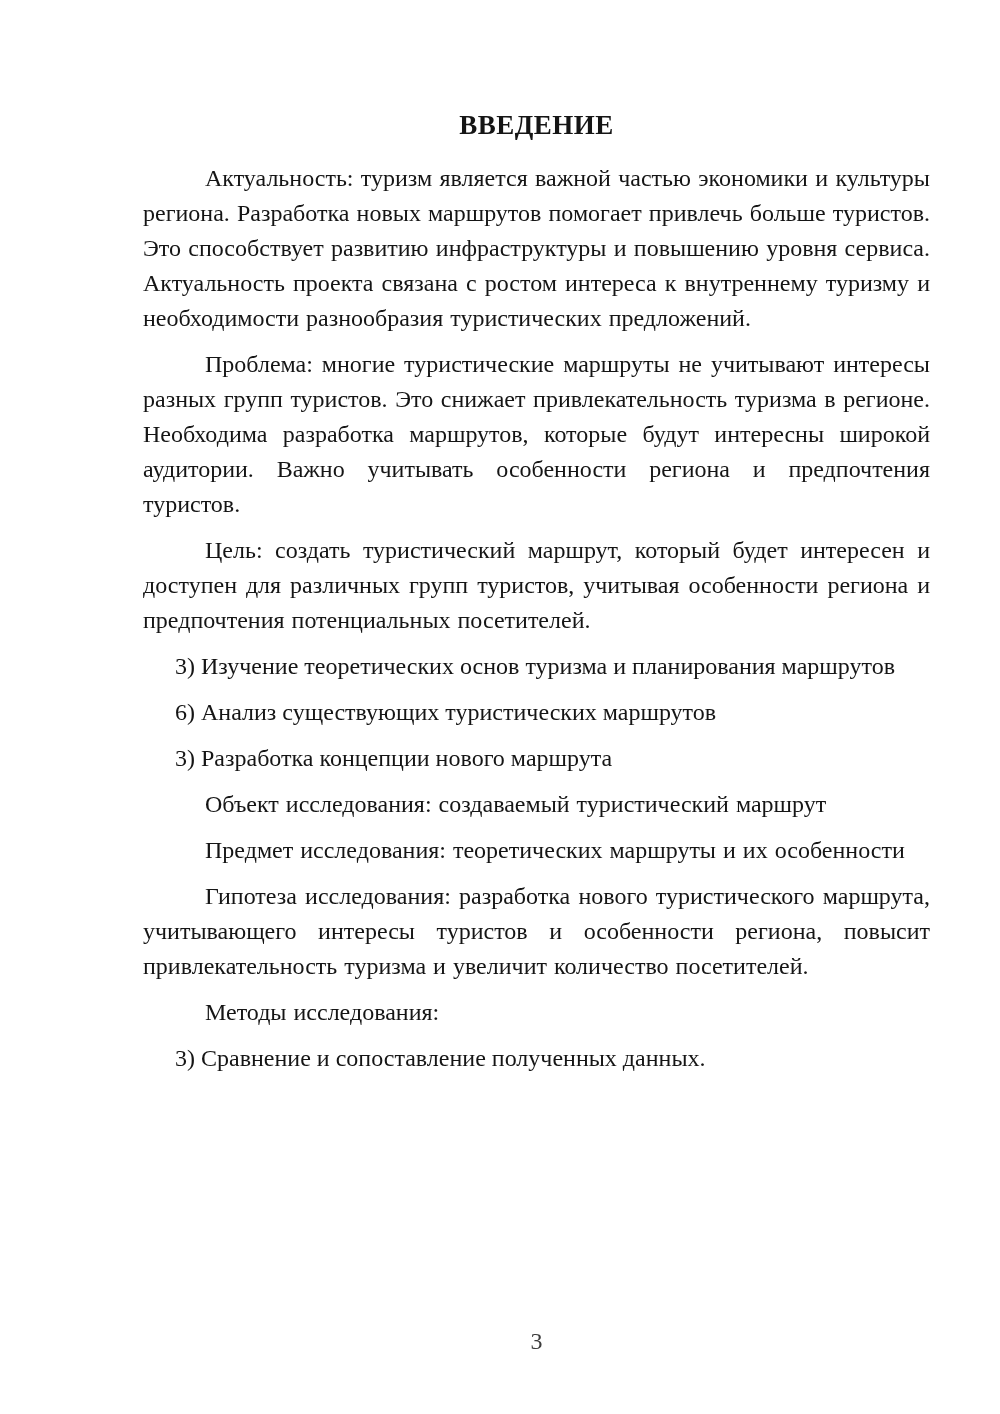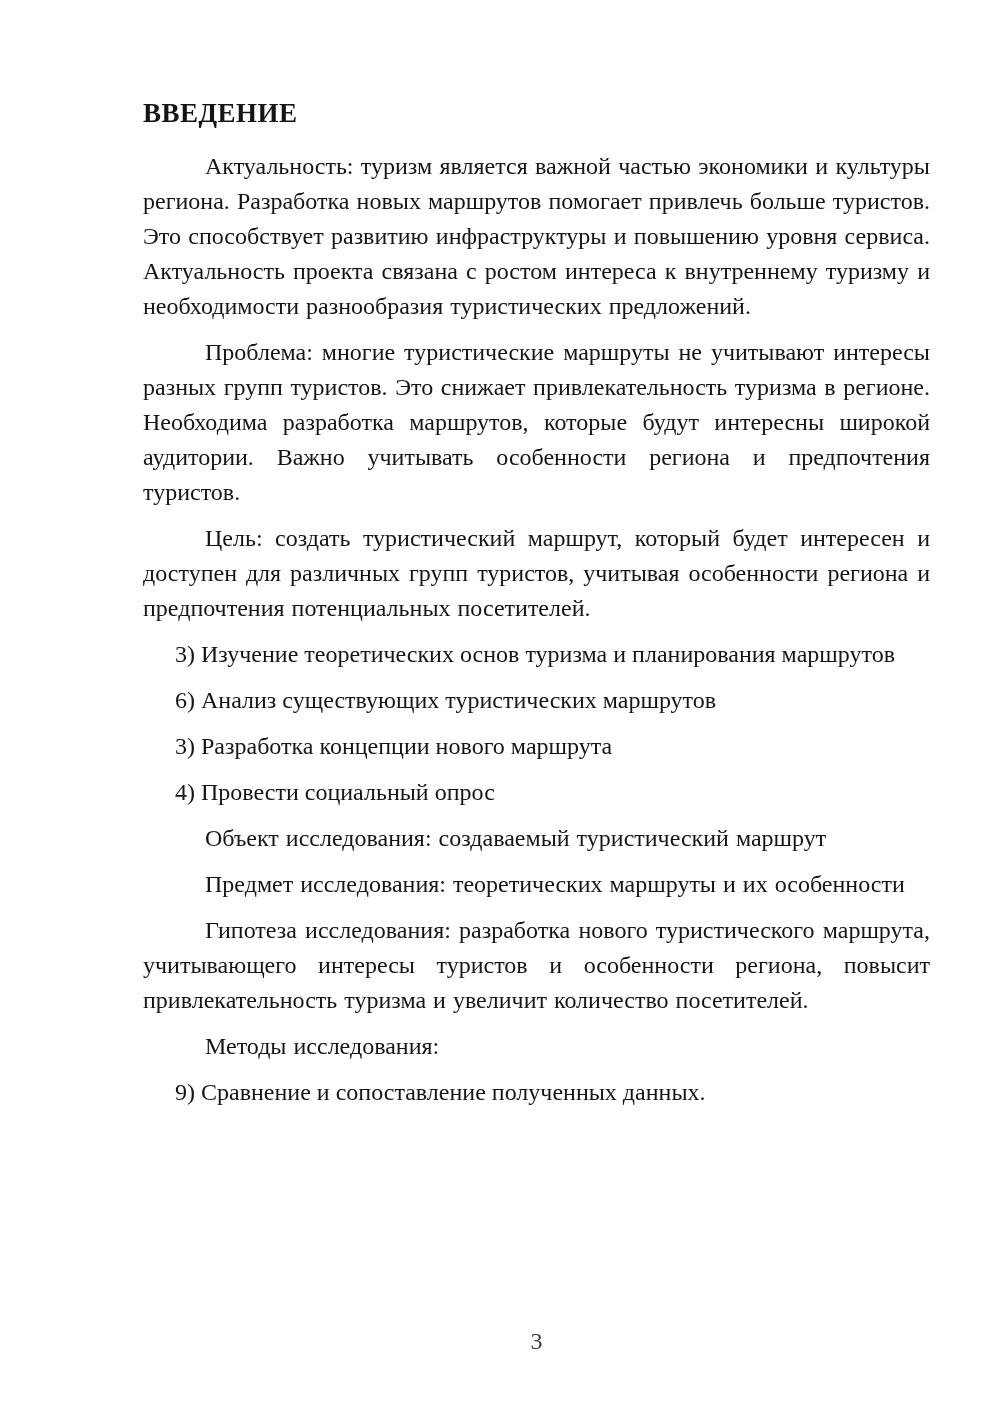--- a/index.html
+++ b/index.html
@@ -19,22 +19,23 @@
   .content {
     position: absolute;
     left: 143px;
     top: 96px;
     width: 787px;
   }
   .doc-title {
     font-size: 27px;
     font-weight: bold;
     line-height: 35px;
+    text-align: center;
     letter-spacing: 0.5px;
-    margin: 0 0 18px 0;
+    margin: 12px 0 18px 0;
   }
   p.para {
     font-size: 24px;
     line-height: 35px;
     text-align: justify;
     text-indent: 62px;
     margin: 0 0 11px 0;
     word-spacing: 1px;
   }
   p.list-item {
@@ -61,24 +62,23 @@
   <div class="content">
     <h1 class="doc-title">ВВЕДЕНИЕ</h1>
 
     <p class="para">Актуальность: туризм является важной частью экономики и культуры региона. Разработка новых маршрутов помогает привлечь больше туристов. Это способствует развитию инфраструктуры и повышению уровня сервиса. Актуальность проекта связана с ростом интереса к внутреннему туризму и необходимости разнообразия туристических предложений.</p>
     <p class="para">Проблема: многие туристические маршруты не учитывают интересы разных групп туристов. Это снижает привлекательность туризма в регионе. Необходима разработка маршрутов, которые будут интересны широкой аудитории. Важно учитывать особенности региона и предпочтения туристов.</p>
     <p class="para">Цель: создать туристический маршрут, который будет интересен и доступен для различных групп туристов, учитывая особенности региона и предпочтения потенциальных посетителей.</p>
 
     <p class="list-item">3) Изучение теоретических основ туризма и планирования маршрутов</p>
     <p class="list-item">6) Анализ существующих туристических маршрутов</p>
     <p class="list-item">3) Разработка концепции нового маршрута</p>
-    <p class="list-item">4) Провести социальный опрос</p>
 
     <p class="para">Объект исследования: создаваемый туристический маршрут</p>
     <p class="para">Предмет исследования: теоретических маршруты и их особенности</p>
     <p class="para">Гипотеза исследования: разработка нового туристического маршрута, учитывающего интересы туристов и особенности региона, повысит привлекательность туризма и увеличит количество посетителей.</p>
 
     <p class="para">Методы исследования:</p>
-    <p class="list-item">9) Сравнение и сопоставление полученных данных.</p>
+    <p class="list-item">3) Сравнение и сопоставление полученных данных.</p>
   </div>
 
   <div class="page-number">3</div>
 </div>
 
 </body></html>

